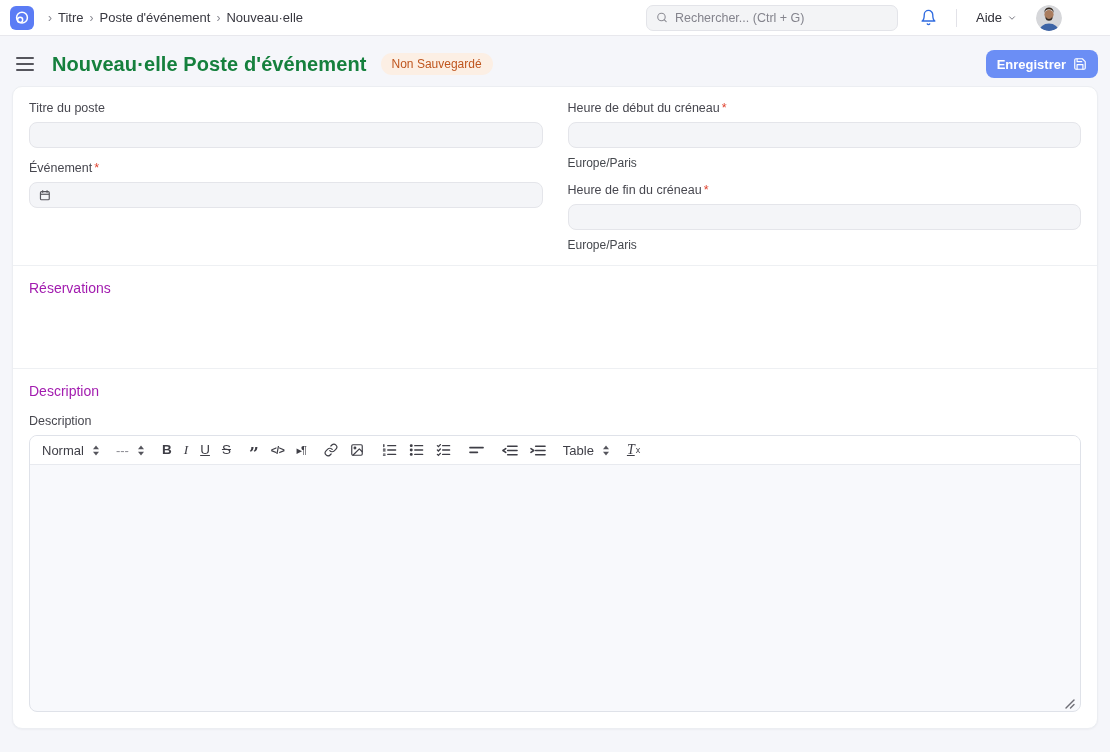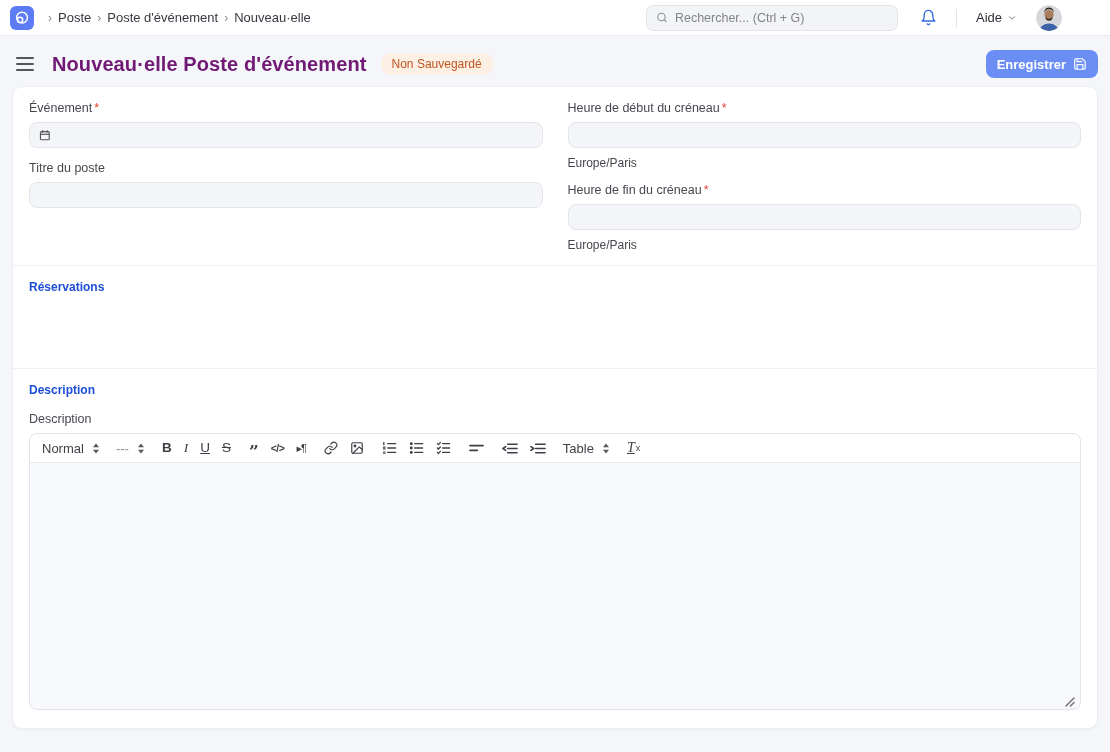--- a/index.html
+++ b/index.html
@@ -39,21 +39,21 @@
   .nav-divider { width: 1px; height: 18px; background: #e2e2e8; }
   .help { display: flex; align-items: center; gap: 5px; font-size: 13px; color: #2e2e36; cursor: pointer; }
   .avatar { width: 26px; height: 26px; border-radius: 50%; overflow: hidden; cursor: pointer; flex: 0 0 auto; }
   
   .page-head {
     padding: 14px 12px 8px 12px;
     display: flex; align-items: center;
   }
   .sidebar-toggle { width: 18px; height: 14px; display: flex; flex-direction: column; justify-content: space-between; cursor: pointer; margin: 0 4px; }
   .sidebar-toggle span { height: 2px; background: #55555c; border-radius: 1px; }
-  .page-title { font-size: 20px; font-weight: 700; color: #701a75; margin-left: 14px; letter-spacing: .1px; }
+  .page-title { font-size: 20px; font-weight: 700; color: #15803d; margin-left: 14px; letter-spacing: .1px; }
   .status-badge {
     margin-left: 14px; font-size: 12px; color: #bf551e;
     background: #fcefe4; border-radius: 11px; padding: 4px 11px;
   }
   .save-btn {
     margin-left: auto; background: #6b8ef5; color: #fff;
     border: none; border-radius: 8px; height: 28px;
     font-size: 13px; font-weight: 600; font-family: "Liberation Sans", sans-serif;
     display: flex; align-items: center; gap: 7px; padding: 0 11px; cursor: pointer;
   }
@@ -75,21 +75,21 @@
   .input {
     height: 26px; width: 100%;
     background: #f4f5f8; border: 1px solid #e4e5ea; border-radius: 8px;
     font-size: 13px; color: #1f1f24; padding: 0 9px;
     font-family: "Liberation Sans", sans-serif; outline: none;
   }
   .input-with-icon { display: flex; align-items: center; gap: 0;
     background: #f4f5f8; border: 1px solid #e4e5ea; border-radius: 8px; height: 26px; padding: 0 9px; }
   .input-with-icon input { border: none; background: transparent; outline: none; width: 100%; font-size: 13px; font-family: "Liberation Sans", sans-serif; }
   .tz-note { font-size: 12px; color: #45484e; margin: -6px 0 13px 0; }
-  .section-heading { font-size: 12px; font-weight: 700; color: #1d4ed8; margin-bottom: 15px; }
+  .section-heading { font-size: 14px; font-weight: 400; color: #a21caf; margin-bottom: 15px; }
   
   .editor {
     margin-top: 2px; border: 1px solid #dfe2e9; border-radius: 8px;
     height: 277px; overflow: hidden; background: #f8f9fc;
   }
   .toolbar {
     height: 29px; background: #ffffff; border-bottom: 1px solid #e8eaef;
     display: flex; align-items: center; padding: 0 12px; gap: 3px;
     color: #3e3e46;
   }
@@ -120,21 +120,21 @@
 
 <header class="navbar">
   <div class="logo">
     <svg width="18" height="18" viewBox="0 0 24 24">
       <circle cx="12" cy="11.5" r="7.2" fill="none" stroke="#ffffff" stroke-width="2"></circle>
       <circle cx="9.5" cy="14.5" r="3.4" fill="none" stroke="#ffffff" stroke-width="2"></circle>
     </svg>
   </div>
   <nav class="breadcrumb">
     <span class="sep">›</span>
-    <span class="crumb">Poste</span>
+    <span class="crumb">Titre</span>
     <span class="sep">›</span>
     <span class="crumb">Poste d'événement</span>
     <span class="sep">›</span>
     <span class="crumb">Nouveau·elle</span>
   </nav>
   <div class="search-box">
     <svg width="13" height="13" viewBox="0 0 24 24" fill="none" stroke="#8d8d95" stroke-width="2.2" stroke-linecap="round">
       <circle cx="11" cy="11" r="7.5"></circle>
         <line x1="20.5" y1="20.5" x2="16.3" y2="16.3"></line>
     </svg>
@@ -187,36 +187,36 @@
       <polyline points="7 3 7 8 15 8"></polyline>
     </svg>
   </button>
 </div>
 
 <main class="card">
 
   <section class="section bordered sec-1 two-col">
     <div>
       <div class="field">
+        <div class="field-label">Titre du poste</div>
+        <input class="input" type="text" value="" style="">
+      </div>
+      <div class="field">
         <div class="field-label">
           <span>Événement</span><span class="req">*</span>
         </div>
         <div class="input-with-icon">
           <svg width="12" height="12" viewBox="0 0 16 16" fill="none" stroke="#55555c" stroke-width="1.6">
             <rect x="2" y="3.5" width="12" height="11" rx="1.5"></rect>
             <line x1="5" y1="1.5" x2="5" y2="5"></line>
               <line x1="11" y1="1.5" x2="11" y2="5"></line>
             <line x1="2" y1="7" x2="14" y2="7"></line>
           </svg>
           <input type="text" value="" style="">
         </div>
-      </div>
-      <div class="field">
-        <div class="field-label">Titre du poste</div>
-        <input class="input" type="text" value="" style="">
       </div>
     </div>
     <div>
       <div class="field" style="margin-bottom:8px">
         <div class="field-label">
           <span>Heure de début du créneau</span><span class="req">*</span>
         </div>
         <input class="input" type="text" value="" style="">
       </div>
       <div class="tz-note" style="margin-top:0">Europe/Paris</div>

